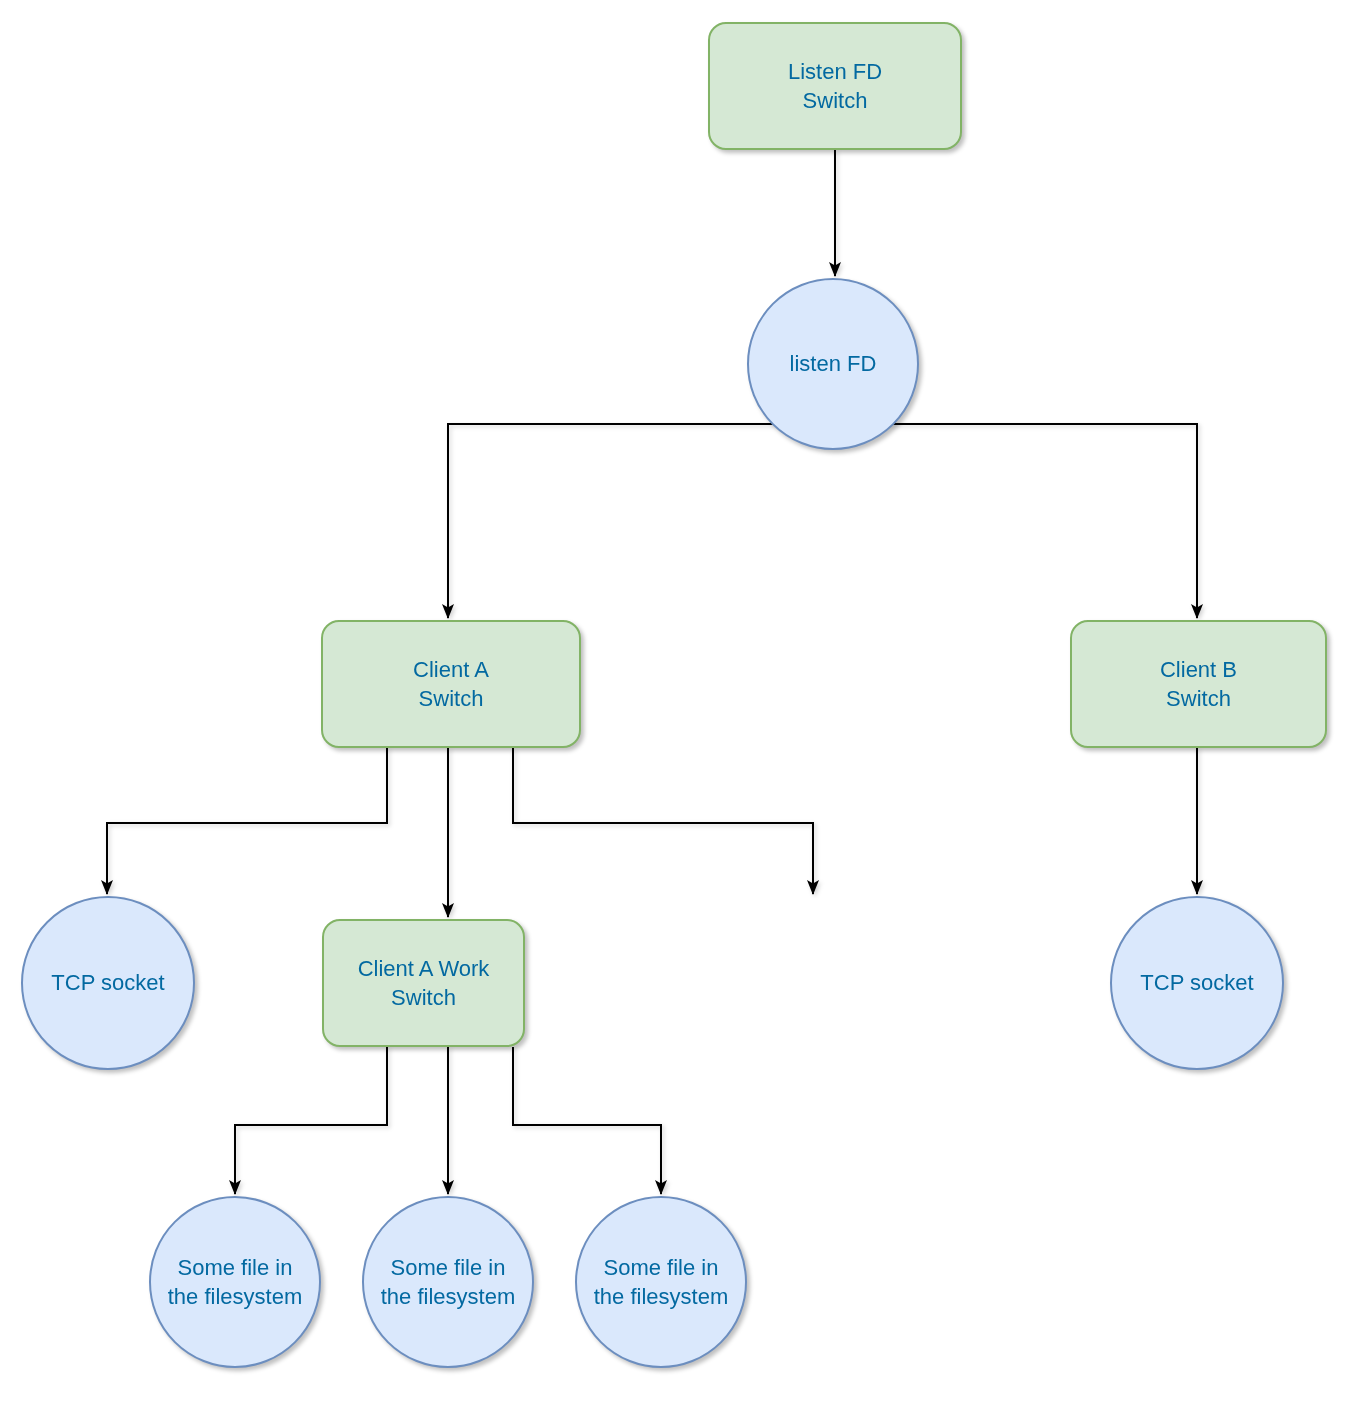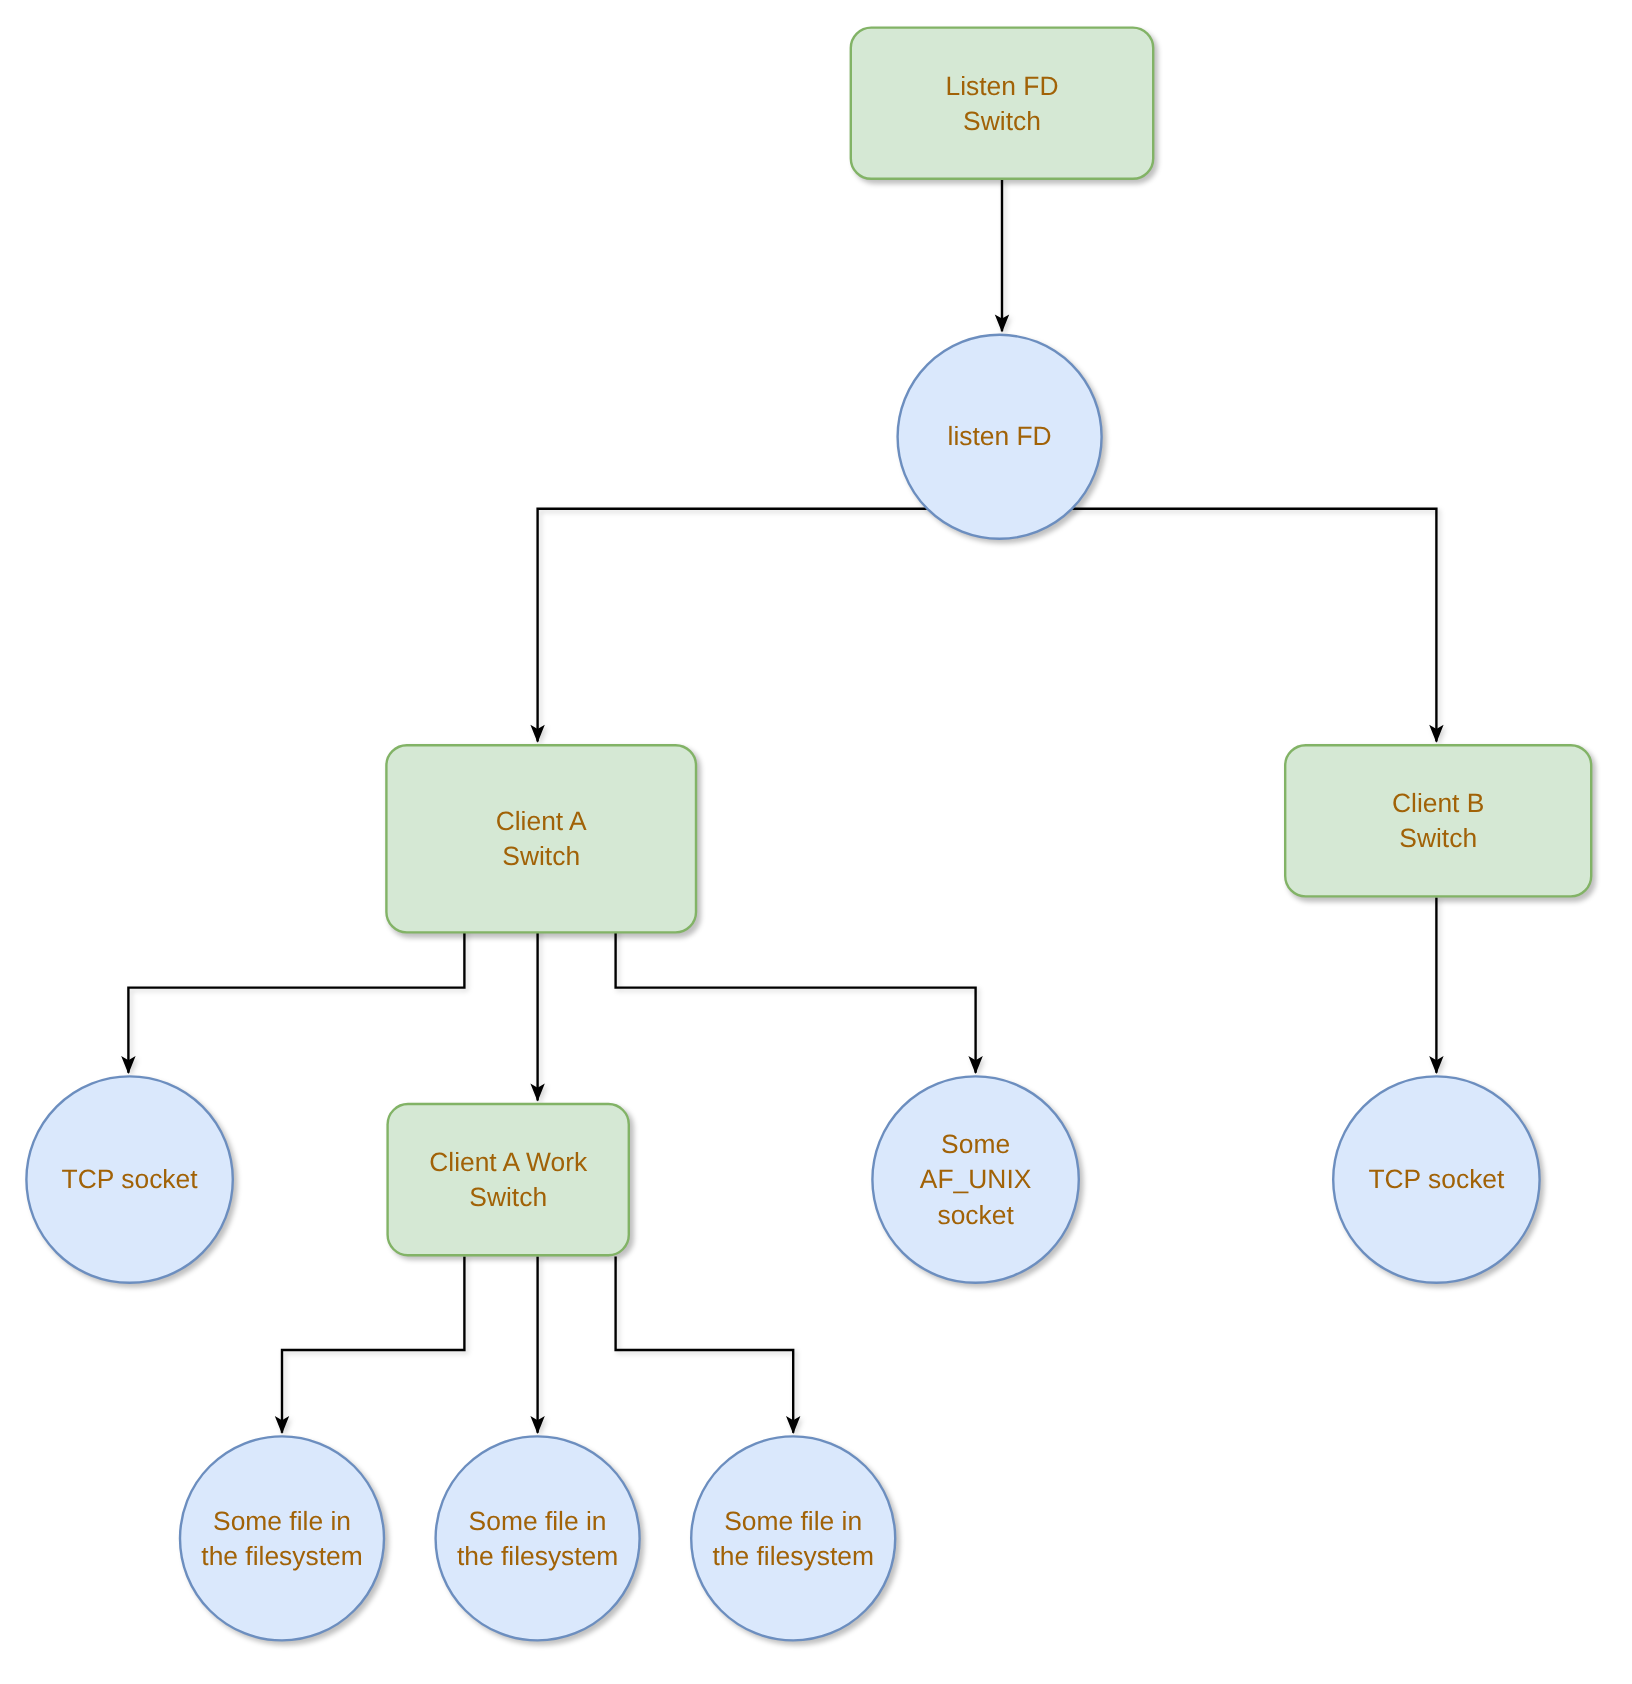--- a/index.html
+++ b/index.html
@@ -25,42 +25,42 @@
   }
   .node {
     position: absolute;
     display: flex;
     align-items: center;
     justify-content: center;
     text-align: center;
     box-sizing: border-box;
     font-size: 22px;
     line-height: 1.32;
-    color: #a16207;
+    color: #0369a1;
   }
   .node .label {
     white-space: pre-line;
   }
   .switch-box {
     background: #d5e8d4;
     border: 2px solid #82b366;
     border-radius: 18px;
     box-shadow: 3px 3px 4px rgba(0,0,0,0.25);
   }
   .endpoint-circle {
     background: #dae8fc;
     border: 2px solid #6c8ebf;
     border-radius: 50%;
     box-shadow: 3px 3px 4px rgba(0,0,0,0.25);
   }
 
   
   #n-listen-fd-switch     { left: 708px;  top: 22px;   width: 254px; height: 128px; }
   #n-listen-fd            { left: 747px;  top: 278px;  width: 172px; height: 172px; }
-  #n-client-a-switch      { left: 321px;  top: 620px;  width: 260px; height: 158px; }
+  #n-client-a-switch      { left: 321px;  top: 620px;  width: 260px; height: 128px; }
   #n-client-b-switch      { left: 1070px; top: 620px;  width: 257px; height: 128px; }
   #n-tcp-socket-a         { left: 21px;   top: 896px;  width: 174px; height: 174px; }
   #n-client-a-work-switch { left: 322px;  top: 919px;  width: 203px; height: 128px; }
   #n-some-af-unix-socket  { left: 726px;  top: 896px;  width: 174px; height: 174px; }
   #n-tcp-socket-b         { left: 1110px; top: 896px;  width: 174px; height: 174px; }
   #n-file-1               { left: 149px;  top: 1196px; width: 172px; height: 172px; }
   #n-file-2               { left: 362px;  top: 1196px; width: 172px; height: 172px; }
   #n-file-3               { left: 575px;  top: 1196px; width: 172px; height: 172px; }
 </style>
 </head>
@@ -109,25 +109,20 @@
 
   <div id="n-tcp-socket-a" class="node endpoint-circle">
     <span class="label">TCP socket</span>
   </div>
 
   <div id="n-client-a-work-switch" class="node switch-box">
     <span class="label">Client A Work
 Switch</span>
   </div>
 
-  <div id="n-some-af-unix-socket" class="node endpoint-circle">
-    <span class="label">Some
-AF_UNIX
-socket</span>
-  </div>
 
   <div id="n-tcp-socket-b" class="node endpoint-circle">
     <span class="label">TCP socket</span>
   </div>
 
   <div id="n-file-1" class="node endpoint-circle">
     <span class="label">Some file in
 the filesystem</span>
   </div>
 

